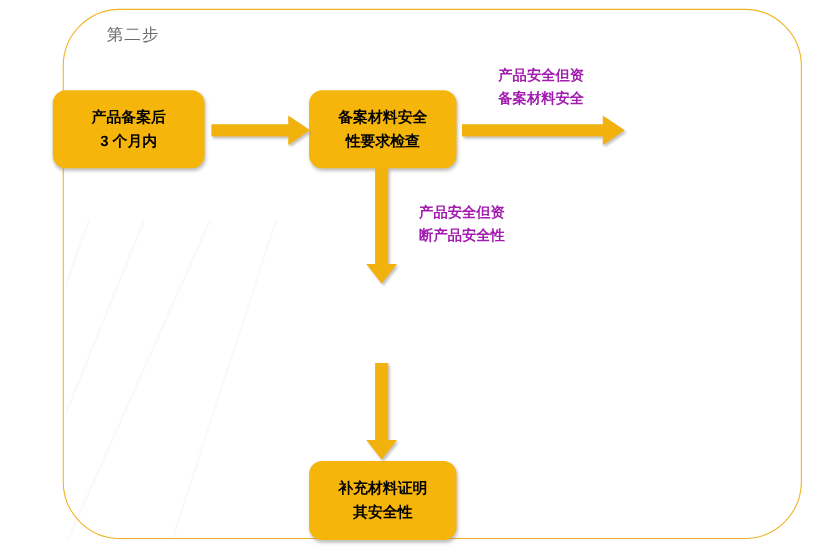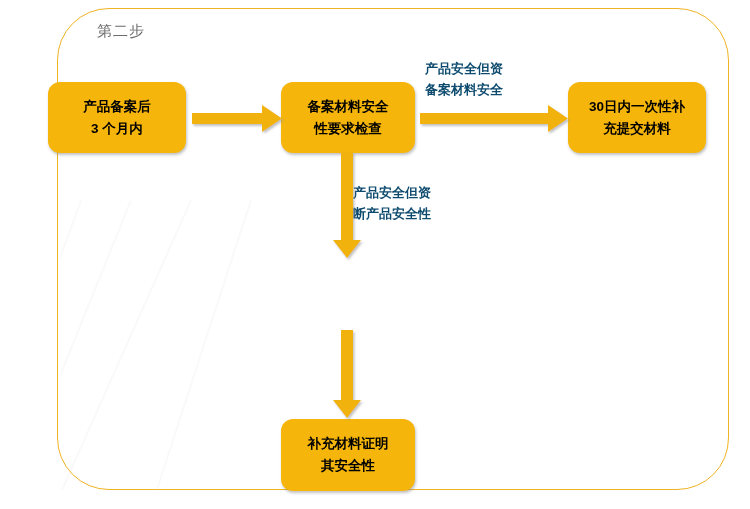--- a/index.html
+++ b/index.html
@@ -78,24 +78,25 @@
 
   #node-start  { left: 48px;  top: 82px;  width: 138px; height: 71px; }
   #node-check  { left: 281px; top: 82px;  width: 134px; height: 71px; }
   #node-resub  { left: 568px; top: 82px;  width: 138px; height: 71px; }
   #node-suspend{ left: 281px; top: 258px; width: 134px; height: 73px; }
   #node-prove  { left: 281px; top: 419px; width: 134px; height: 72px; }
 
   
   .edge-label {
     position: absolute;
-    color: #0c4a6e;
+    color: #a21caf;
     font-size: 13px;
     font-weight: bold;
     line-height: 21px;
+    text-align: center;
     white-space: nowrap;
   }
   #label-right { left: 425px; top: 58px; width: 134px; }
   #label-down  { left: 353px; top: 182px; width: 134px; }
 
   
   .arrow {
     position: absolute;
   }
   #arrow-1 { left: 192px; top: 104px; }
@@ -126,26 +127,20 @@
     </span>
   </div>
 
   <div class="node" id="node-check">
     <span class="lines">
       <span>备案材料安全</span><br>
       <span>性要求检查</span>
     </span>
   </div>
 
-  <div class="node" id="node-resub">
-    <span class="lines">
-      <span>30日内一次性补</span><br>
-      <span>充提交材料</span>
-    </span>
-  </div>
 
 
   <div class="node" id="node-prove">
     <span class="lines">
       <span>补充材料证明</span><br>
       <span>其安全性</span>
     </span>
   </div>
 
   <div class="edge-label" id="label-right">

